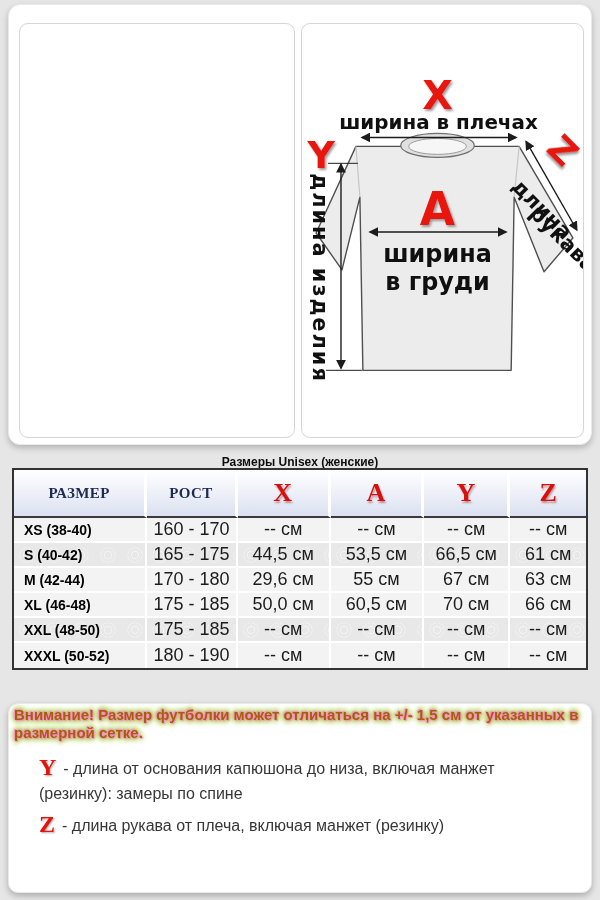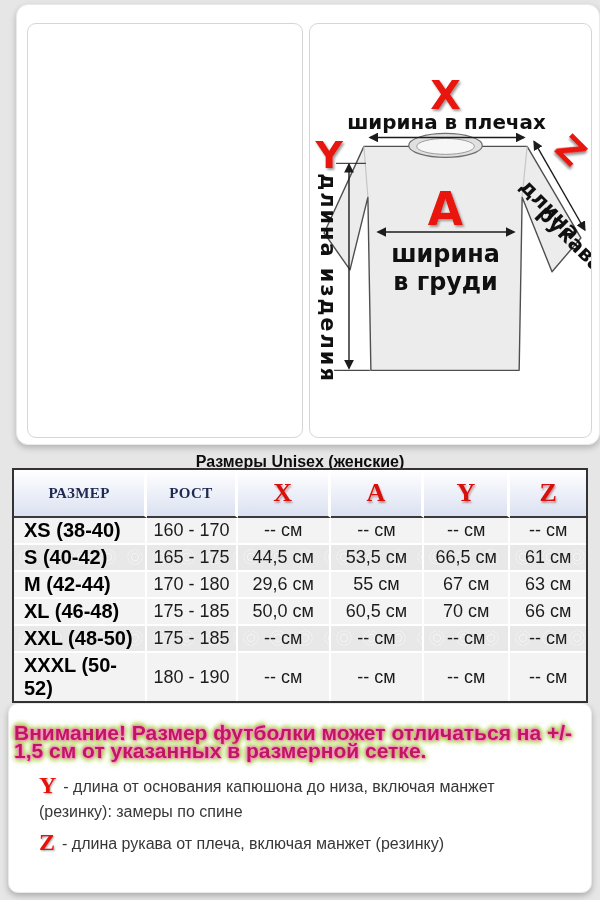--- a/index.html
+++ b/index.html
@@ -7,35 +7,34 @@
     width:600px;height:900px;position:relative;overflow:hidden;
     background:#e6e6e6;
     font-family:"Liberation Sans",sans-serif;
   }
   
   .sheet-top{
     position:absolute;left:8px;top:4px;width:584px;height:441px;
     background:#fff;border:1px solid #e9e9e9;border-radius:12px;
     box-shadow:0 3px 6px rgba(0,0,0,.22);
     box-sizing:border-box;
-    margin-left:8px;
   }
   .card{
     position:absolute;top:18px;height:415px;background:#fff;
     border:1px solid #d6d6d6;border-radius:9px;box-sizing:border-box;
   }
   .card-left{left:10px;width:276px;}
   .card-right{left:292px;width:283px;overflow:hidden;}
   .card-right svg{display:block;width:281px;height:413px;}
   svg text{font-family:"DejaVu Sans",sans-serif;font-weight:bold;}
   
   .section-title{
     position:absolute;left:0;top:446px;width:600px;height:32px;
     line-height:32px;text-align:center;
-    font-size:16px;font-weight:bold;color:#0d0d0d;
+    font-size:12px;font-weight:bold;color:#0d0d0d;
   }
   
   .size-table{
     position:absolute;left:12px;top:468px;width:576px;
     border-collapse:separate;border-spacing:0;
     border:2px solid #333;background:#fff;
     table-layout:fixed;
   }
   .size-table th{
     height:44px;
@@ -51,41 +50,41 @@
     text-shadow:1px 2px 2px rgba(120,0,0,.4);
   }
   .size-table td{
     height:25px;border-right:2px solid #fff;border-bottom:2px solid #fff;
     font-size:18px;color:#1c1c1c;text-align:center;vertical-align:middle;
     box-sizing:border-box;
   }
   .size-table td:last-child{border-right:none;}
   .size-table tr:last-child td{border-bottom:none;}
   .size-table td.lbl{
-    text-align:left;padding-left:10px;font-weight:bold;font-size:20px;color:#000;
+    text-align:left;padding-left:10px;font-weight:bold;font-size:14px;color:#000;
   }
   .r-light td{background-color:#f3f3f3;}
   .r-alt td{
     background-color:#e8e8e8;
     background-image:radial-gradient(circle at 13px 12px,
       rgba(255,255,255,0) 3px, rgba(255,255,255,.55) 3.5px, rgba(255,255,255,0) 4.5px,
       rgba(255,255,255,0) 6.5px, rgba(255,255,255,.45) 7px, rgba(255,255,255,0) 8px);
     background-size:27px 25px;
   }
   
   .sheet-bottom{
     position:absolute;left:8px;top:703px;width:584px;height:190px;
     background:#fff;border:1px solid #e9e9e9;border-radius:10px;
     box-shadow:0 3px 6px rgba(0,0,0,.25);
     box-sizing:border-box;
   }
   .warning{
-    margin:20px 4px 0 5px;max-width:572px;
-    font-size:21px;font-weight:bold;line-height:18px;
-    color:#be185d;
+    margin:2px 4px 0 5px;max-width:572px;
+    font-size:15px;font-weight:bold;line-height:18px;
+    color:#a16207;
     text-shadow:
       1px 1px 1px #ff8ad2, -1px -1px 1px #ff8ad2, 0 0 2px #ff8ad2,
       0 -3px 4px #9fca30, 0 3px 4px #9fca30, 3px 0 4px #b9d86a, -3px 0 4px #b9d86a;
   }
   .legend{margin:12px 0 0 30px;}
   .legend-item{max-width:480px;margin-bottom:5px;font-size:16px;color:#373737;line-height:25px;}
   .legend-letter{
     font-family:"Liberation Serif",serif;font-weight:bold;
     font-size:24px;color:#e8120a;margin-right:7px;
     text-shadow:1px 1px 2px rgba(0,0,0,.35);

